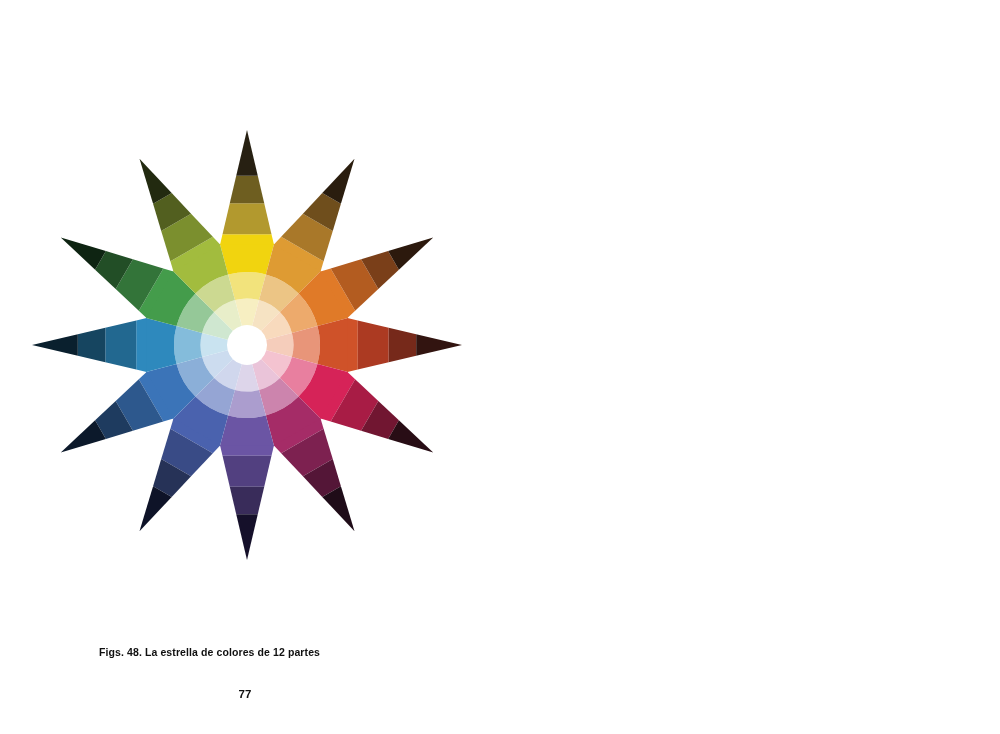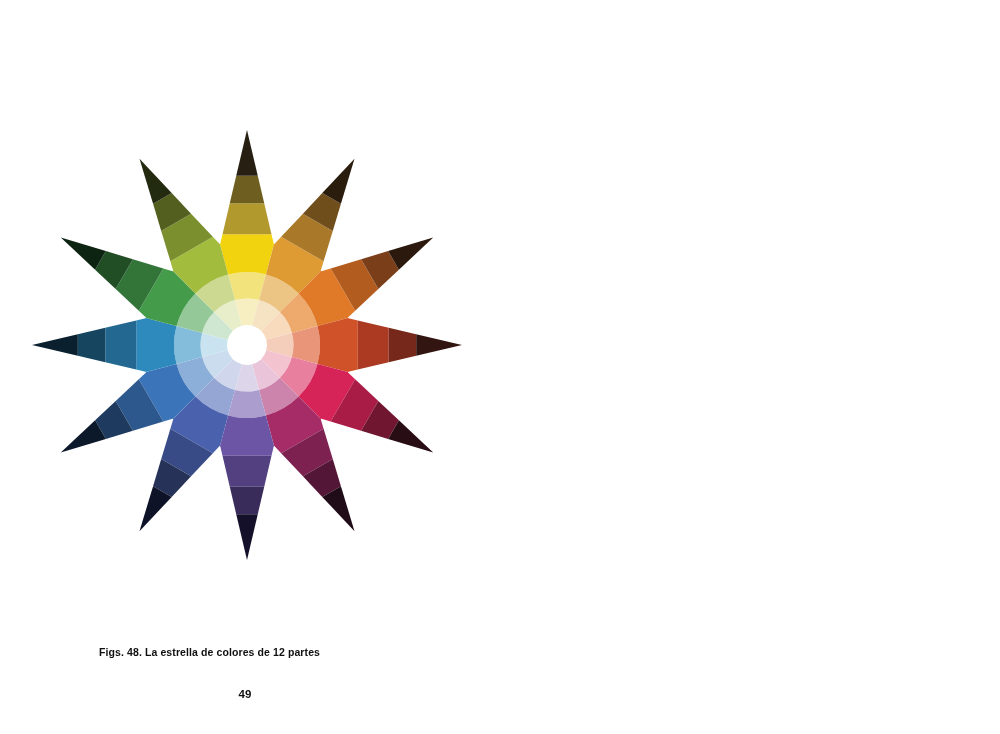--- a/index.html
+++ b/index.html
@@ -123,21 +123,21 @@
           <path d="M 187.12,187.12 A 46.5 46.5 0 0 1 207.96,175.08 L 214.82,200.68 A 20 20 0 0 0 205.86,205.86 Z" fill="#E8EEC9"></path>
           <path d="M 168.38,168.38 A 73 73 0 0 1 201.11,149.49 L 207.96,175.08 A 46.5 46.5 0 0 0 187.12,187.12 Z" fill="#CCD991"></path>
           <path d="M 146.11,146.11 A 104.5 104.5 0 0 1 192.95,119.06 L 201.11,149.49 A 73 73 0 0 0 168.38,168.38 Z" fill="#A2BC3E"></path>
           <polygon points="146.46,146.46 193.08,119.54 185.83,111.83 143.40,136.32" fill="#A2BC3E"></polygon>
           <polygon points="143.40,136.32 185.83,111.83 164.07,88.68 134.23,105.90" fill="#7B8F2E"></polygon>
           <polygon points="134.23,105.90 164.07,88.68 144.73,68.10 126.08,78.87" fill="#525F1F"></polygon>
           <polygon points="126.08,78.87 144.73,68.10 112.50,33.80 112.50,33.80" fill="#222A10"></polygon>
         </svg>
       </div>
     <div class="figure-caption">Figs. 48. La estrella de colores de 12 partes</div>
-    <div class="page-number left">49</div>
+    <div class="page-number left">77</div>
   </div>
 
   <div class="page page-right">
     
     
     
   </div>
 
 </div>
 

